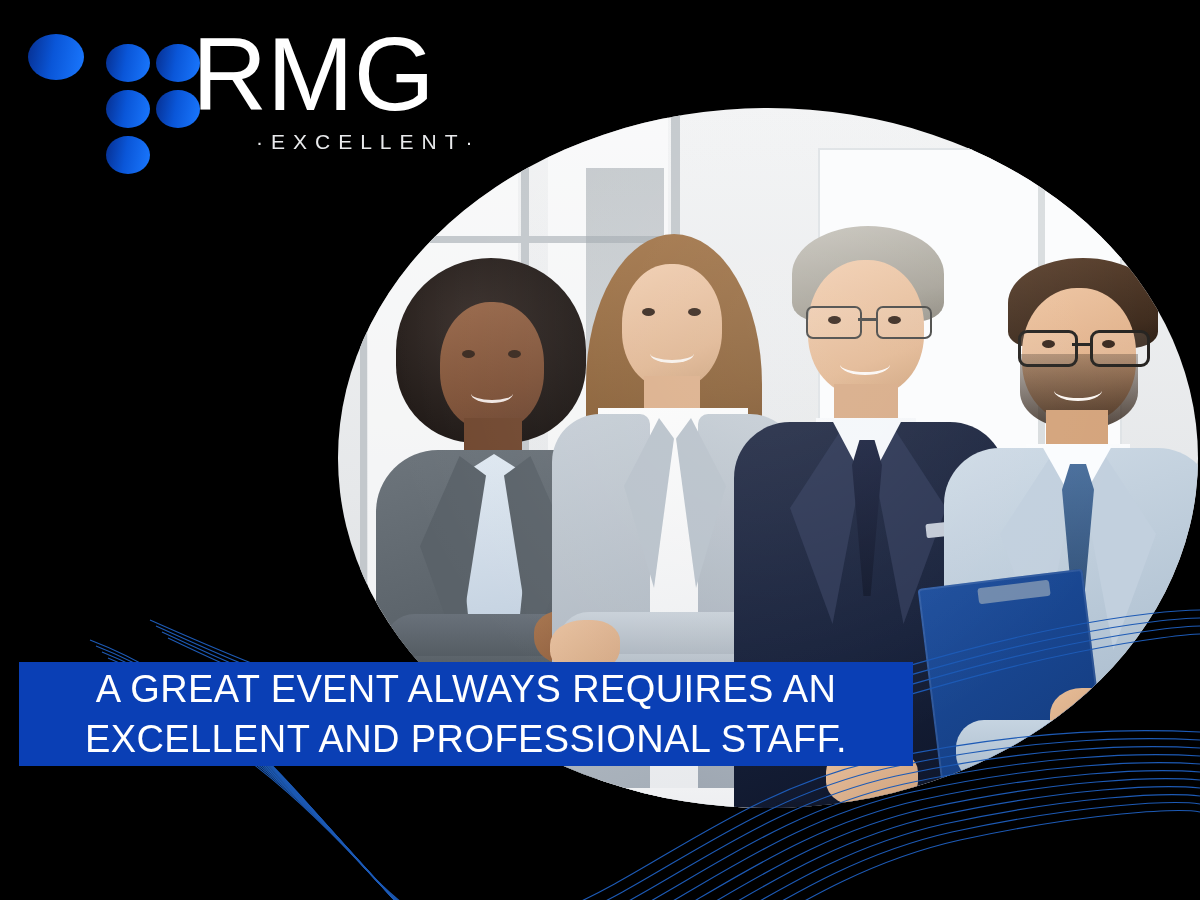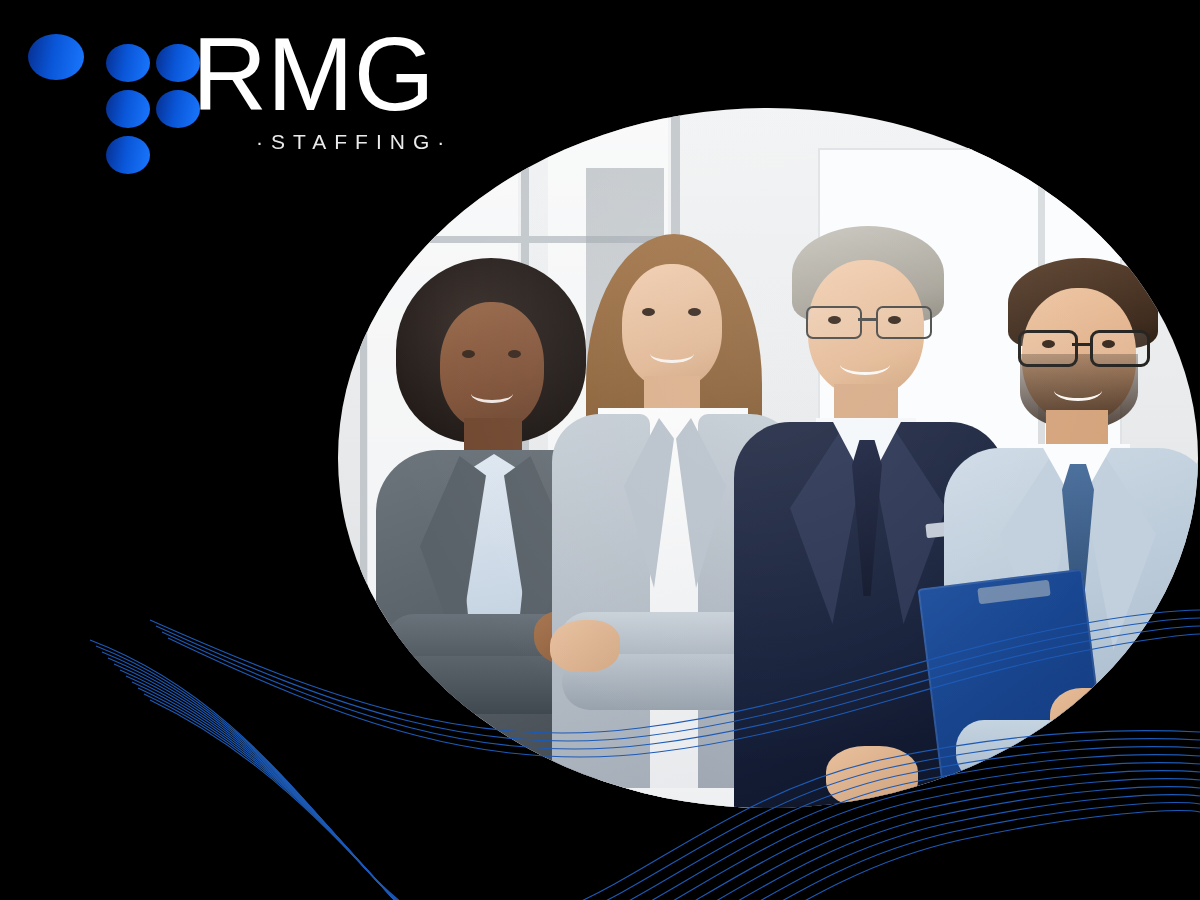--- a/index.html
+++ b/index.html
@@ -369,27 +369,31 @@
       <path d="M 150,100 C 360,200 440,410 550,410 C 680,410 780,280 960,240 C 1090,212 1180,208 1200,212"></path>
     </g>
     <g>
       <path d="M 150,20 C 330,100 470,150 640,128 C 800,108 900,60 1060,28 C 1130,14 1180,10 1200,10"></path>
       <path d="M 156,26 C 336,108 476,158 646,136 C 806,116 906,68 1066,36 C 1136,22 1184,18 1200,18"></path>
       <path d="M 162,32 C 342,116 482,166 652,144 C 812,124 912,76 1072,44 C 1142,30 1188,26 1200,26"></path>
       <path d="M 168,38 C 348,124 488,174 658,152 C 818,132 918,84 1078,52 C 1148,38 1192,34 1200,34"></path>
     </g>
   </svg>
 
+  <div id="banner">
+    <div class="banner-line">A GREAT EVENT ALWAYS REQUIRES AN</div>
+    <div class="banner-line">EXCELLENT AND PROFESSIONAL STAFF.</div>
+  </div>
 
   <div id="logo">
     <div id="logo-dots">
       <div class="dot" style="left:0px;   top:0px;   width:56px; height:46px;"></div>
       <div class="dot" style="left:78px;  top:10px;  width:44px; height:38px;"></div>
       <div class="dot" style="left:78px;  top:56px;  width:44px; height:38px;"></div>
       <div class="dot" style="left:78px;  top:102px; width:44px; height:38px;"></div>
       <div class="dot" style="left:128px; top:10px;  width:44px; height:38px;"></div>
       <div class="dot" style="left:128px; top:56px;  width:44px; height:38px;"></div>
     </div>
     <div id="logo-word">RMG</div>
-    <div id="logo-sub">·STAFFING·</div>
+    <div id="logo-sub">·EXCELLENT·</div>
   </div>
 
 </div>
 
 </body></html>

